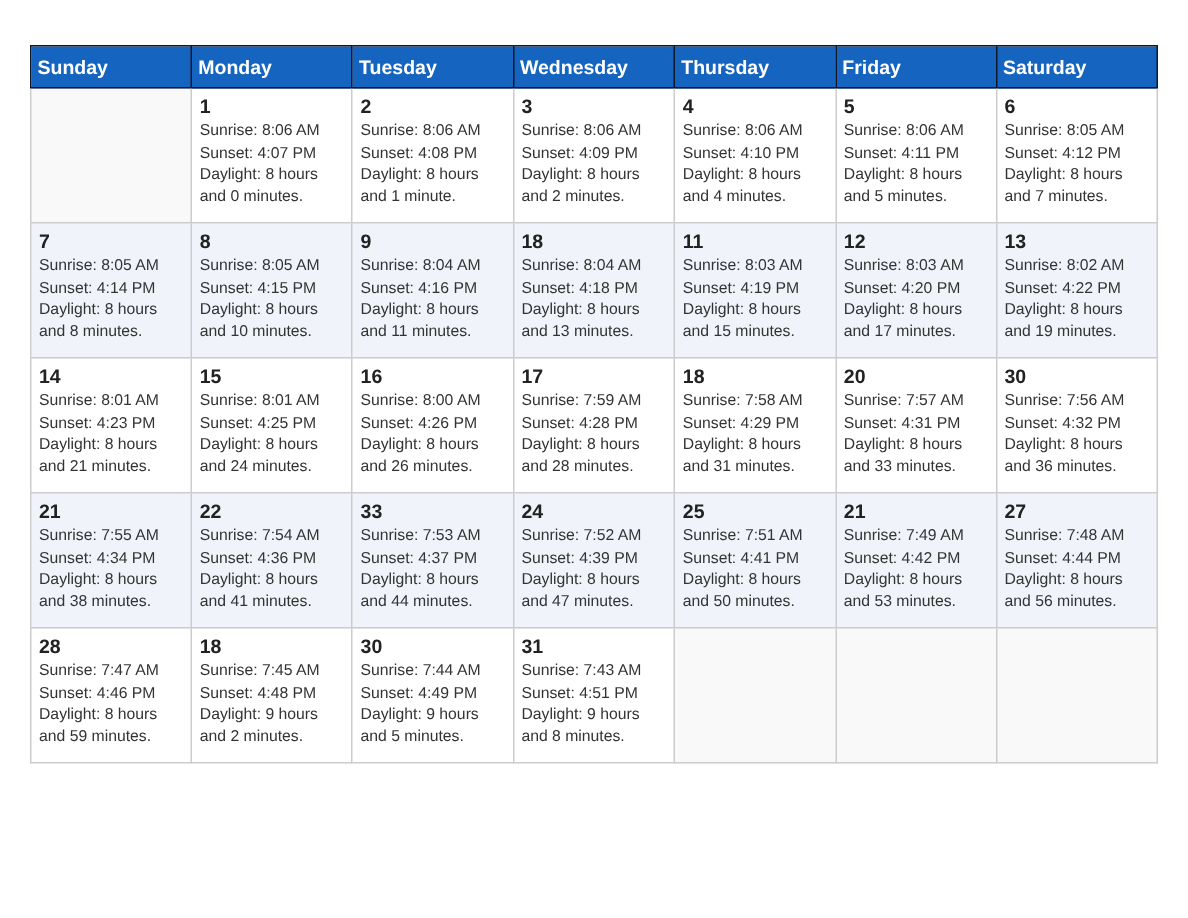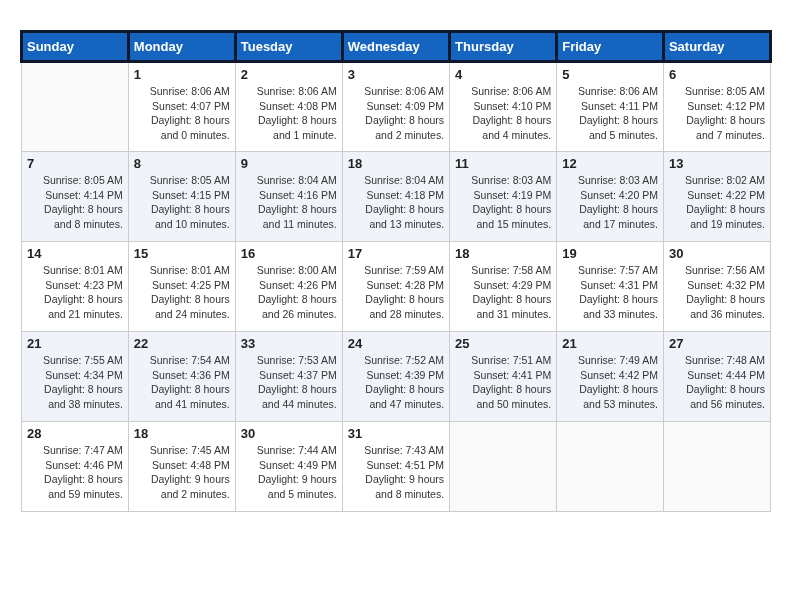--- a/index.html
+++ b/index.html
@@ -63,41 +63,40 @@
       border-collapse: collapse;
       font-size: 11px;
     }
     .calendar-table thead tr th {
       background-color: #1565c0;
       color: #fff;
       padding: 6px 4px;
       text-align: left;
       font-size: 13px;
       font-weight: bold;
-      border: 3px solid #0f172a;
+      border: 1px solid #0f172a;
     }
     .calendar-table tbody tr td {
       border: 1px solid #ccc;
       vertical-align: top;
       padding: 4px 5px;
       height: 90px;
       width: 108px;
     }
     .cell-date {
       font-size: 13px;
       font-weight: bold;
       color: #222;
       display: block;
       margin-bottom: 2px;
     }
     .cell-info {
       font-size: 10.5px;
       color: #333;
       line-height: 1.4;
-      text-align: right;
     }
     .empty-cell {
       background: #f9f9f9;
     }
     .row-alt {
       background: #f0f4fa;
     }
   </style>
 </head>
 <body>
@@ -190,21 +189,21 @@
         </td>
         <td>
           <span class="cell-date">17</span>
           <div class="cell-info">Sunrise: 7:59 AM<br>Sunset: 4:28 PM<br>Daylight: 8 hours and 28 minutes.</div>
         </td>
         <td>
           <span class="cell-date">18</span>
           <div class="cell-info">Sunrise: 7:58 AM<br>Sunset: 4:29 PM<br>Daylight: 8 hours and 31 minutes.</div>
         </td>
         <td>
-          <span class="cell-date">19</span>
+          <span class="cell-date">20</span>
           <div class="cell-info">Sunrise: 7:57 AM<br>Sunset: 4:31 PM<br>Daylight: 8 hours and 33 minutes.</div>
         </td>
         <td>
           <span class="cell-date">30</span>
           <div class="cell-info">Sunrise: 7:56 AM<br>Sunset: 4:32 PM<br>Daylight: 8 hours and 36 minutes.</div>
         </td>
       </tr>
       <tr class="row-alt">
         <td>
           <span class="cell-date">21</span>

